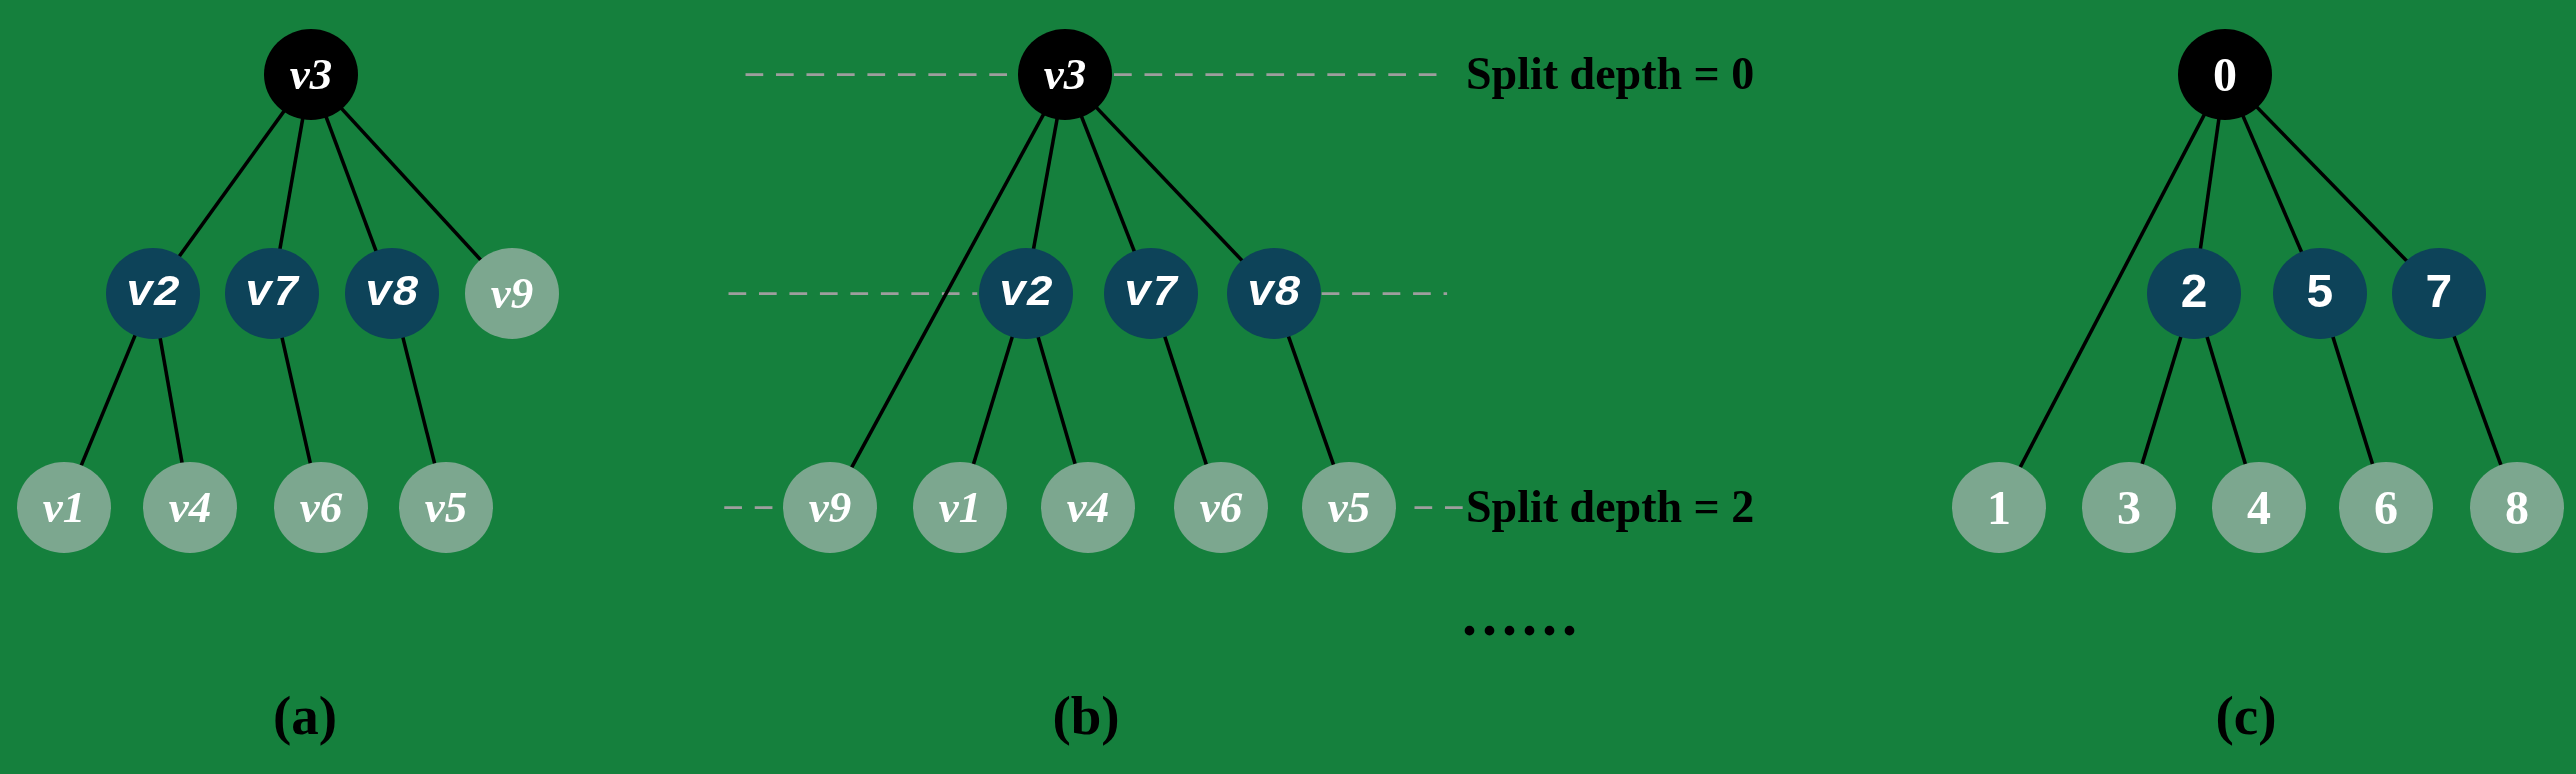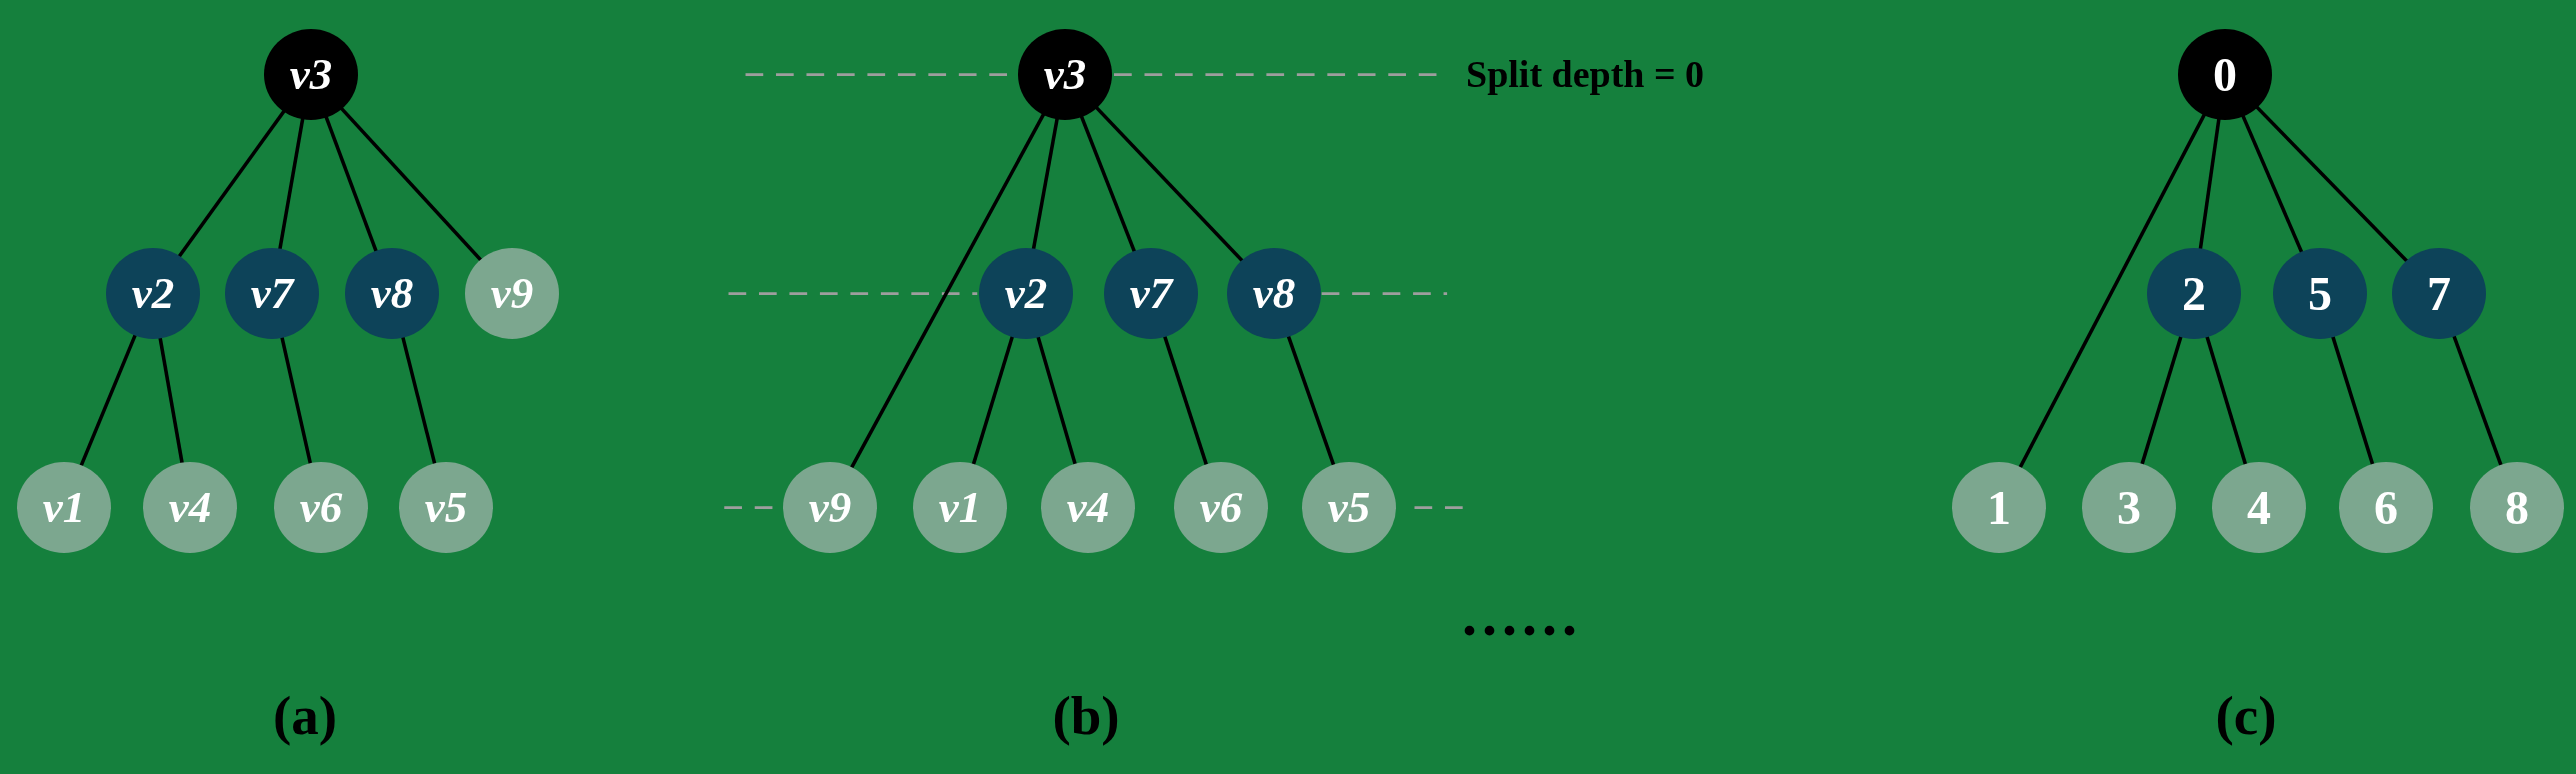--- a/index.html
+++ b/index.html
@@ -39,37 +39,37 @@
     display: flex;
     align-items: center;
     justify-content: center;
     font-weight: bold;
     font-size: 45px;
     line-height: 1;
   }
   .node.vlabel { font-style: italic; }
   .node.num { font-style: normal; font-size: 48px; }
   .node.root { background: #000000; }
-  .node.internal { background: #0D4359; }
+  .node.internal { background: #0D4359; font-family: Liberation Mono, monospace; }
   .node.leaf { background: #7CA78F; }
   .caption {
     position: absolute;
     transform: translateX(-50%);
     font-weight: bold;
     font-size: 55px;
     color: #000000;
     white-space: nowrap;
   }
   .split-label {
     position: absolute;
     left: 1466px;
     height: 48px;
     line-height: 48px;
     font-weight: bold;
-    font-size: 38px;
+    font-size: 46px;
     color: #000000;
     white-space: nowrap;
   }
   .ellipsis {
     position: absolute;
     left: 1522px;
     top: 583px;
     transform: translateX(-50%);
     font-weight: bold;
     font-size: 60px;
@@ -145,20 +145,21 @@
   <div class="node vlabel internal" style="left:1104px; top:248px;">v7</div>
   <div class="node vlabel internal" style="left:1227px; top:248px;">v8</div>
   <div class="node vlabel leaf" style="left:783px; top:462px;">v9</div>
   <div class="node vlabel leaf" style="left:913px; top:462px;">v1</div>
   <div class="node vlabel leaf" style="left:1041px; top:462px;">v4</div>
   <div class="node vlabel leaf" style="left:1174px; top:462px;">v6</div>
   <div class="node vlabel leaf" style="left:1302px; top:462px;">v5</div>
   <div class="caption" style="left:1086px; top:684px;">(b)</div>
 
   <div class="split-label" style="top:50px;">Split depth = 0</div>
+  <div class="split-label" style="top:483px;">Split depth = 2</div>
   <div class="ellipsis">......</div>
 
   <div class="node num root" style="left:2178px; top:29px;">0</div>
   <div class="node num internal" style="left:2147px; top:248px;">2</div>
   <div class="node num internal" style="left:2273px; top:248px;">5</div>
   <div class="node num internal" style="left:2392px; top:248px;">7</div>
   <div class="node num leaf" style="left:1952px; top:462px;">1</div>
   <div class="node num leaf" style="left:2082px; top:462px;">3</div>
   <div class="node num leaf" style="left:2212px; top:462px;">4</div>
   <div class="node num leaf" style="left:2339px; top:462px;">6</div>

